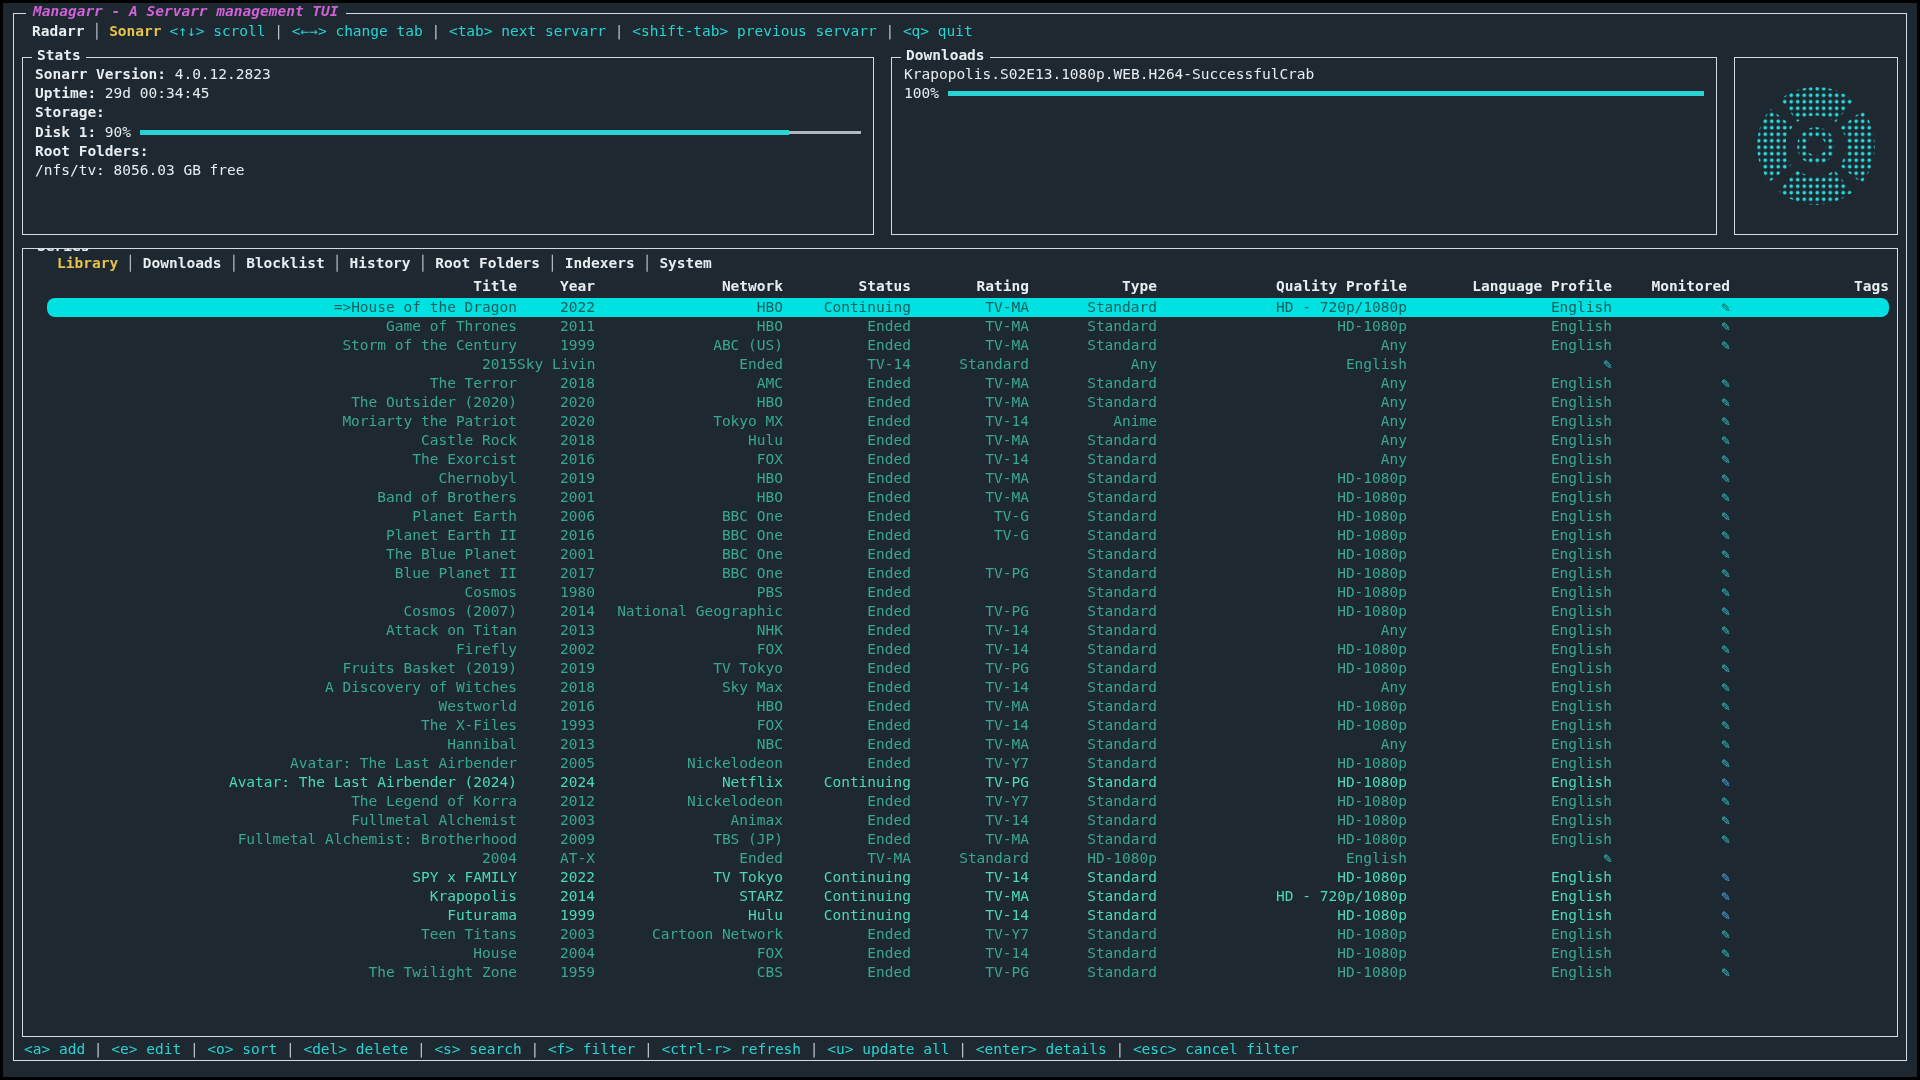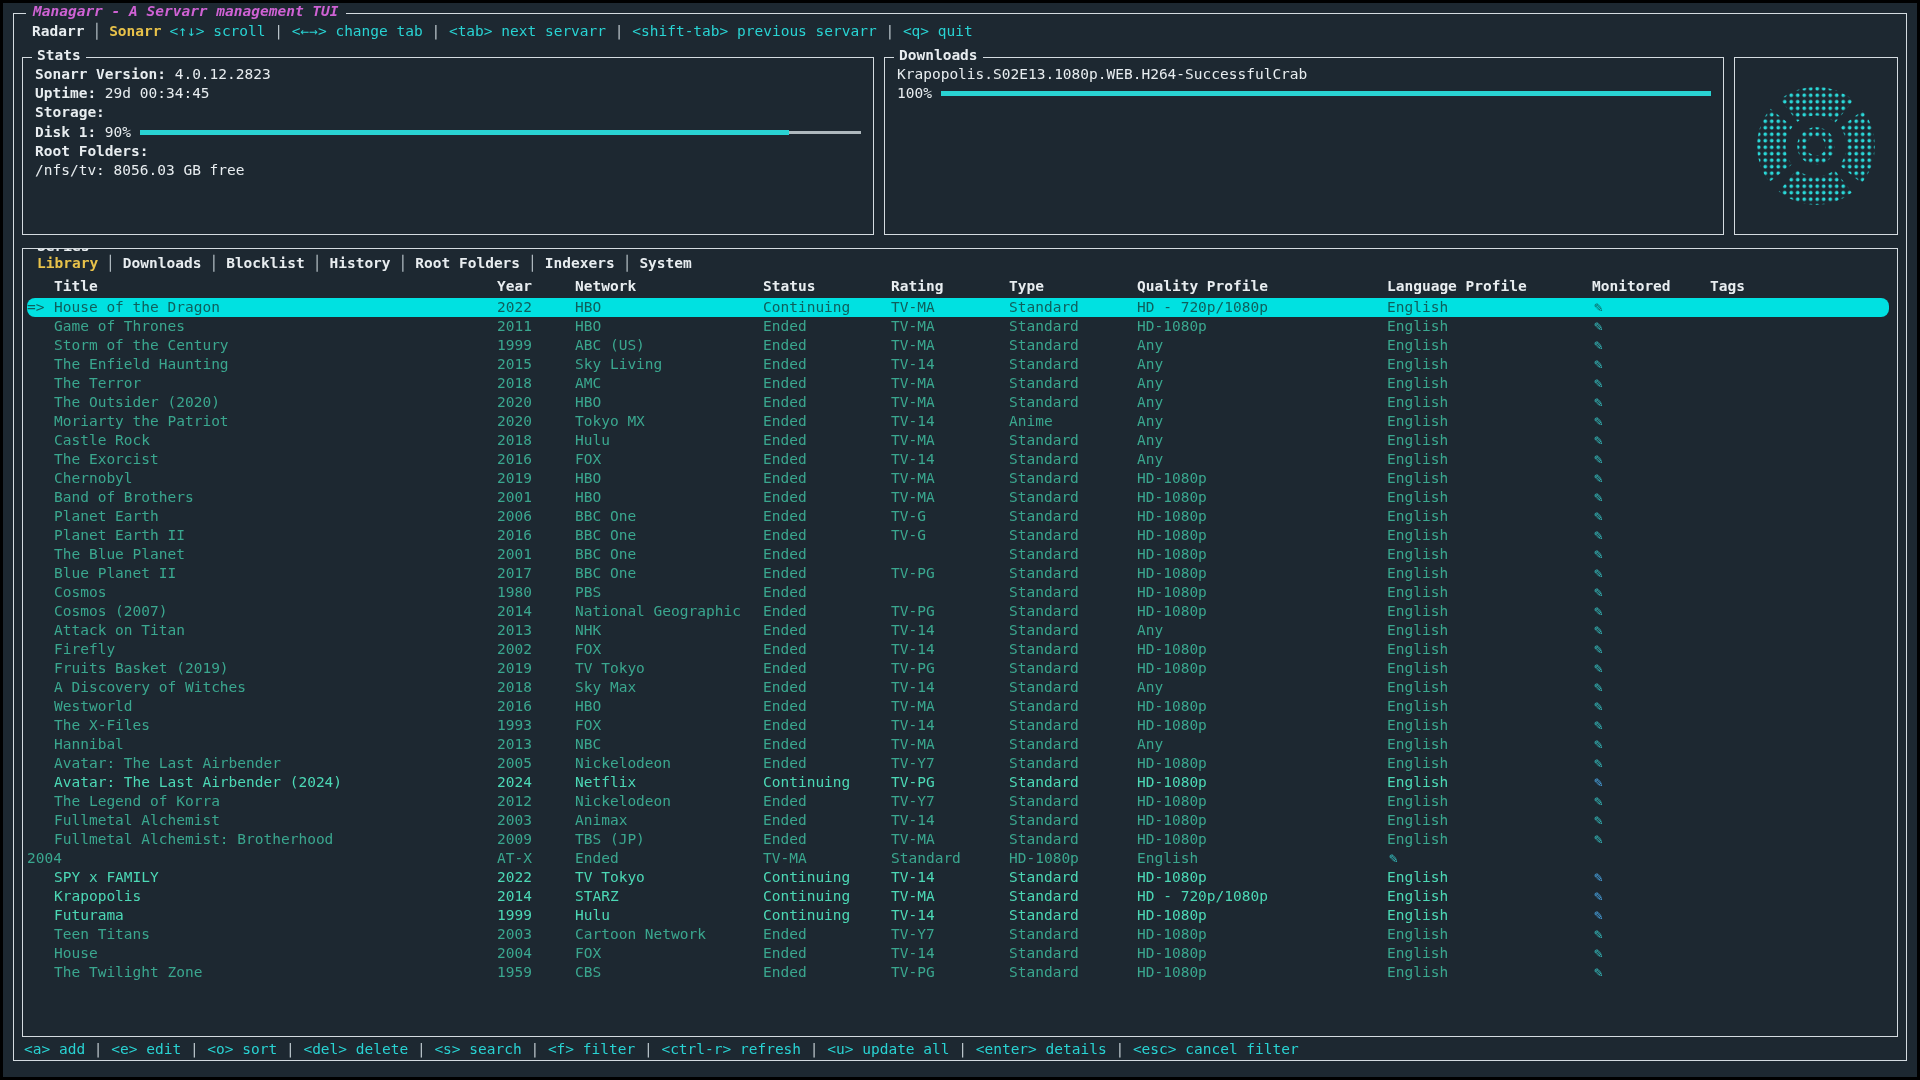--- a/index.html
+++ b/index.html
@@ -29,43 +29,43 @@
                color:var(--magenta); font-style:italic; font-weight:bold; }
 
   .topbar { display:flex; justify-content:flex-start; align-items:center; padding:4px 12px 0 10px; height:30px; }
   .tabs-row { white-space:nowrap; }
   .tab { font-weight:bold; color:var(--fg); padding:0 8px; cursor:default; }
   .tab.active { color:var(--yellow); }
   .tab-sep { color:var(--sep); }
   .hints { white-space:nowrap; color:var(--cyan); }
   .hint-sep { color:var(--sep); }
 
-  .top-row { display:flex; gap:10px; padding:0 8px; margin-top:13px; height:178px; }
+  .top-row { display:flex; gap:17px; padding:0 8px; margin-top:13px; height:178px; }
   .panel { position:relative; border:1px solid var(--border); background:var(--bg); }
   .panel-title { position:absolute; top:-11px; left:9px; background:var(--bg); padding:0 5px; font-weight:bold; color:var(--fg); }
 
   .stats-panel { width:852px; padding:7px 12px; }
   .stat-line { line-height:19.2px; white-space:nowrap; }
   .stat-label { font-weight:bold; }
 
   .gauge-row { display:flex; align-items:center; line-height:19.2px; }
   .gauge-label-b { font-weight:bold; white-space:pre; }
   .gauge-value { white-space:pre; }
   .gauge-line { flex:1; height:3px; background:var(--track); margin-left:9px; position:relative; }
   .gauge-fill { position:absolute; left:0; top:-1px; height:5px; background:var(--cyan); }
 
   .downloads-panel { flex:1; padding:7px 12px; }
   .download-name { line-height:19.2px; white-space:nowrap; }
 
   .logo-panel { width:164px; display:flex; align-items:center; justify-content:center; }
 
-  .series-panel { flex:1; margin:13px 8px 0 8px; display:flex; flex-direction:column; min-height:0; padding:5px 8px 2px 4px; overflow:hidden; }
+  .series-panel { flex:1; margin:13px 8px 0 8px; display:flex; flex-direction:column; min-height:0; padding:5px 8px 2px 24px; overflow:hidden; }
   .series-tabs { padding:1px 2px 3px 2px; white-space:nowrap; }
 
-  .table { flex:1; min-height:0; overflow:hidden; }
+  .table { flex:1; min-height:0; overflow:hidden;text-align:right; }
   .thead, .tr { display:grid; grid-template-columns:var(--table-cols); line-height:19px; white-space:nowrap; }
   .thead { font-weight:bold; color:var(--fg); margin:3px 0 2px 0; }
   .th, .td { overflow:hidden; }
   .th:first-child { padding-left:27px; }
   .marker { display:inline-block; width:27px; color:var(--sel-fg); }
   .tr { color:var(--row); }
   .tr.bold { color:var(--row-bold); font-weight:normal; }
   .td.monitored { color:#35c0c0; padding-left:2px; }
   .tr.bold .td.monitored { color:#4aa8e8; }
   .tr.selected { background:var(--sel-bg); color:var(--sel-fg);border-radius:8px; }
@@ -176,21 +176,20 @@
               <div class="td">ABC (US)</div>
               <div class="td">Ended</div>
               <div class="td">TV-MA</div>
               <div class="td">Standard</div>
               <div class="td">Any</div>
               <div class="td">English</div>
               <div class="td monitored">✎</div>
               <div class="td tags"></div>
             </div>
             <div class="tr">
-              <div class="td title"><span class="marker"></span><span>The Enfield Haunting</span></div>
               <div class="td">2015</div>
               <div class="td">Sky Living</div>
               <div class="td">Ended</div>
               <div class="td">TV-14</div>
               <div class="td">Standard</div>
               <div class="td">Any</div>
               <div class="td">English</div>
               <div class="td monitored">✎</div>
               <div class="td tags"></div>
             </div>

